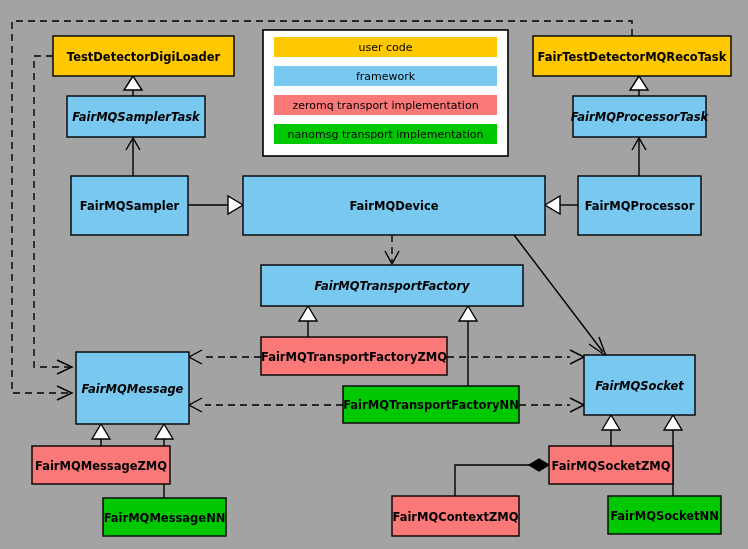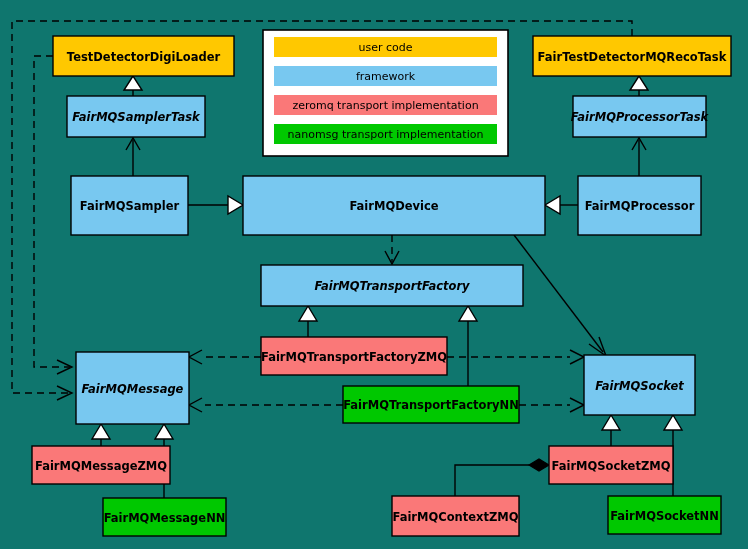--- a/index.html
+++ b/index.html
@@ -1,17 +1,17 @@
 <!DOCTYPE html>
 <html><head>
 <meta charset="utf-8">
 <style>
   html,body{margin:0;padding:0;background:#ffffff;}
   body{font-family:"DejaVu Sans", sans-serif;}
-  #stage{position:relative;width:748px;height:549px;background:#0f766e;overflow:hidden;}
+  #stage{position:relative;width:748px;height:549px;background:#a3a3a3;overflow:hidden;}
   svg{display:block;}
   .cls-label{font-family:"DejaVu Sans", sans-serif;font-size:11.5px;font-weight:bold;fill:#000;text-anchor:middle;dominant-baseline:middle;}
   .cls-label.abstract{font-style:italic;}
   .legend-label{font-family:"DejaVu Sans", sans-serif;font-size:11px;font-weight:normal;fill:#000;text-anchor:middle;dominant-baseline:middle;}
   .box{stroke:#000;stroke-width:1.4;}
   .legend-swatch{stroke:none;}
   .legend-frame{fill:#ffffff;stroke:#000;stroke-width:1.6;}
   .edge{stroke:#000;stroke-width:1.4;fill:none;}
   .edge-dashed{stroke:#000;stroke-width:1.4;fill:none;stroke-dasharray:7,5;}
   .tri{fill:#ffffff;stroke:#000;stroke-width:1.4;}

